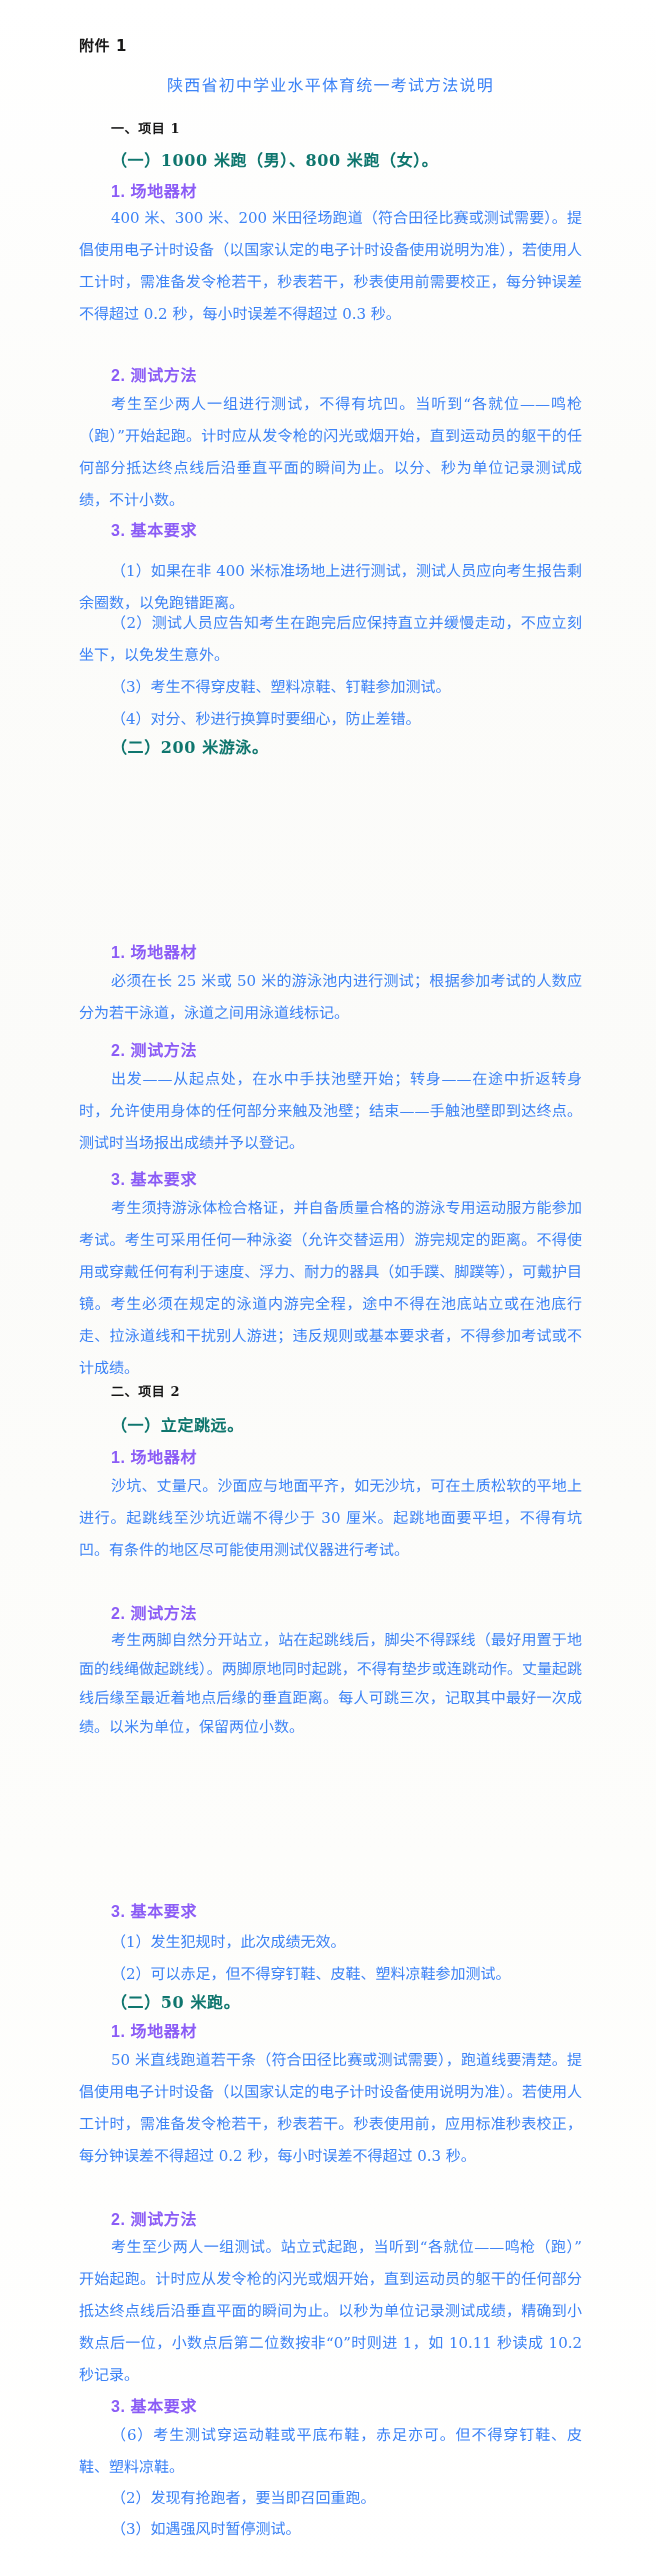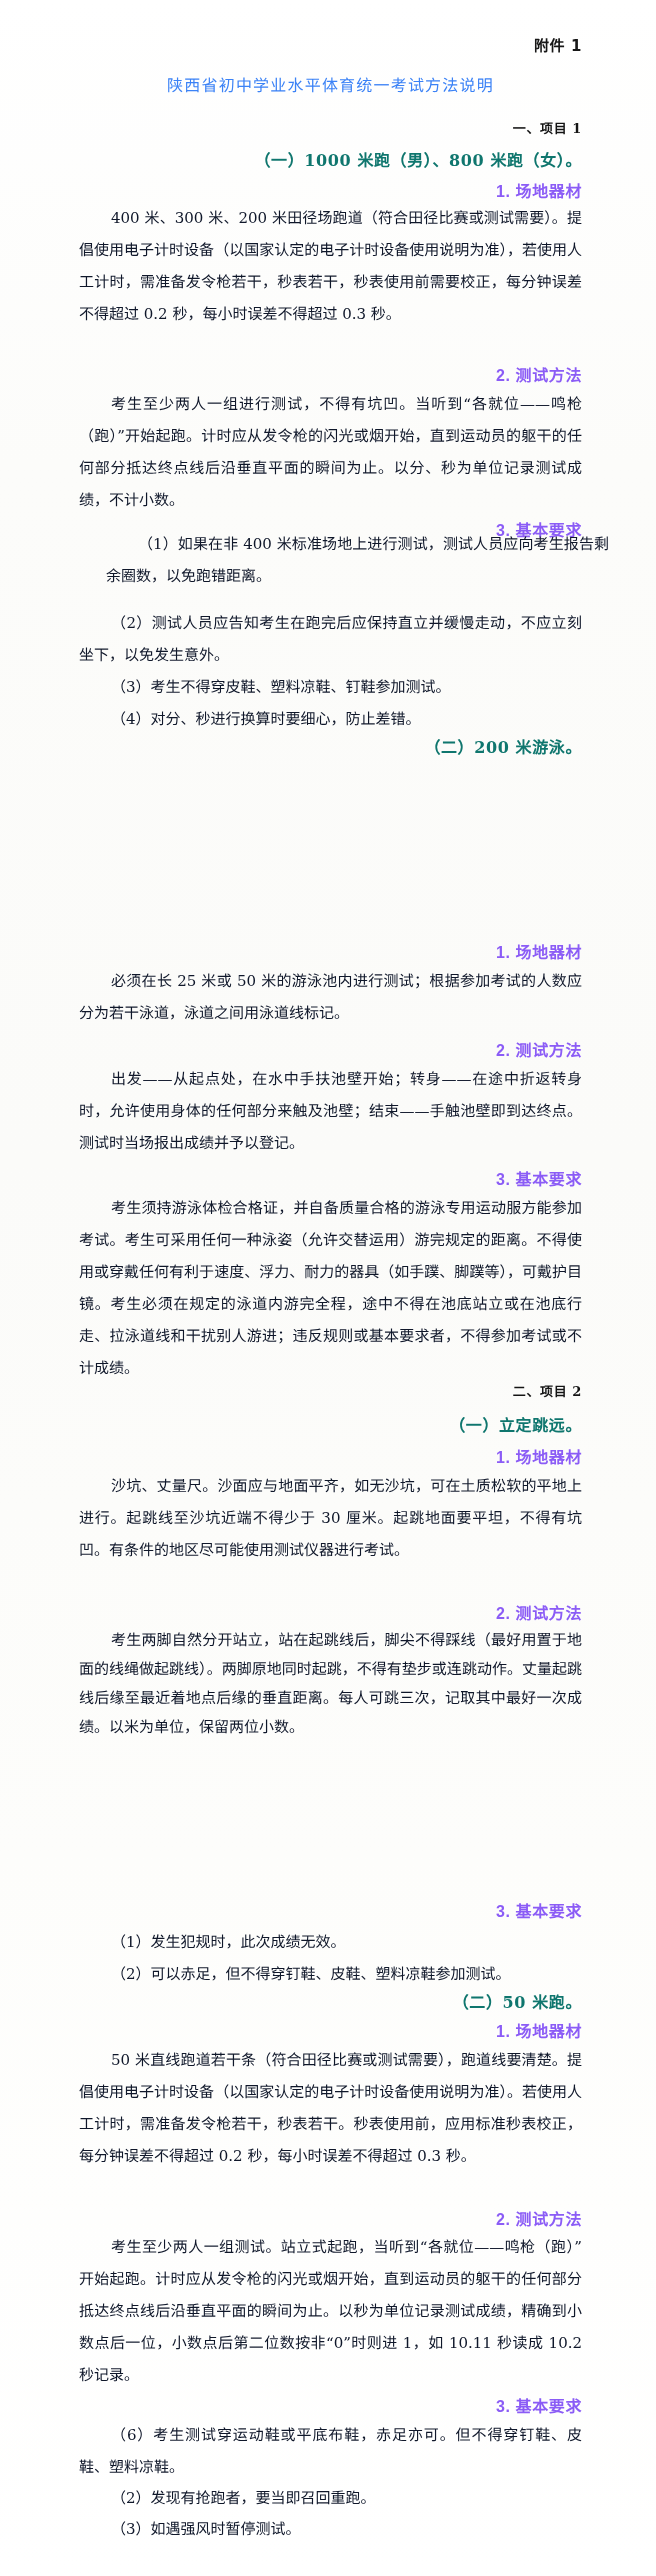--- a/index.html
+++ b/index.html
@@ -29,21 +29,20 @@
   }
   .doc {
     position: relative;
     padding: 0;
   }
   .block {
     position: absolute;
     left: 79px;
     width: 503px;
     color: #1b1b1b;
-    text-align: right;
   }
   .attach-label {
     font-family: "DejaVu Sans", "Liberation Sans", sans-serif;
     font-weight: bold;
     font-size: 15px;
     letter-spacing: 0.6px;
     color: #171717;
   }
   .doc-title {
     font-family: "DejaVu Sans", "Liberation Sans", sans-serif;
@@ -78,21 +77,21 @@
     text-indent: 32px;
     color: #8b5cf6;
   }
   .para {
     font-family: "DejaVu Serif", "Liberation Serif", serif;
     font-size: 15px;
     line-height: 32px;
     text-indent: 32px;
     text-align: justify;
     text-justify: inter-ideograph;
-    color: #0f172a;
+    color: #3b82f6;
   }
   .lh-tight { line-height: 29px; }
 </style>
 </head>
 <body>
 
 <div class="page">
   <div class="paper-tint"></div>
 
   <div class="doc">
@@ -108,21 +107,21 @@
     <div class="block h-sub" style="top:178px;">1. 场地器材</div>
 
     <div class="block para" style="top:202px;">400 米、300 米、200 米田径场跑道（符合田径比赛或测试需要）。提倡使用电子计时设备（以国家认定的电子计时设备使用说明为准），若使用人工计时，需准备发令枪若干，秒表若干，秒表使用前需要校正，每分钟误差不得超过 0.2 秒，每小时误差不得超过 0.3 秒。</div>
 
     <div class="block h-sub" style="top:362px;">2. 测试方法</div>
 
     <div class="block para" style="top:388px;">考生至少两人一组进行测试，不得有坑凹。当听到“各就位——鸣枪（跑）”开始起跑。计时应从发令枪的闪光或烟开始，直到运动员的躯干的任何部分抵达终点线后沿垂直平面的瞬间为止。以分、秒为单位记录测试成绩，不计小数。</div>
 
     <div class="block h-sub" style="top:517px;">3. 基本要求</div>
 
-    <div class="block para" style="top:528px;margin-left:27px;">（1）如果在非 400 米标准场地上进行测试，测试人员应向考生报告剩余圈数，以免跑错距离。</div>
+    <div class="block para" style="top:555px;">（1）如果在非 400 米标准场地上进行测试，测试人员应向考生报告剩余圈数，以免跑错距离。</div>
 
     <div class="block para" style="top:607px;">（2）测试人员应告知考生在跑完后应保持直立并缓慢走动，不应立刻坐下，以免发生意外。</div>
 
     <div class="block para" style="top:671px;">（3）考生不得穿皮鞋、塑料凉鞋、钉鞋参加测试。</div>
 
     <div class="block para" style="top:703px;">（4）对分、秒进行换算时要细心，防止差错。</div>
 
     <div class="block h-item" style="top:734px;">（二）200 米游泳。</div>
 
     <div class="block h-sub" style="top:939px;">1. 场地器材</div>

